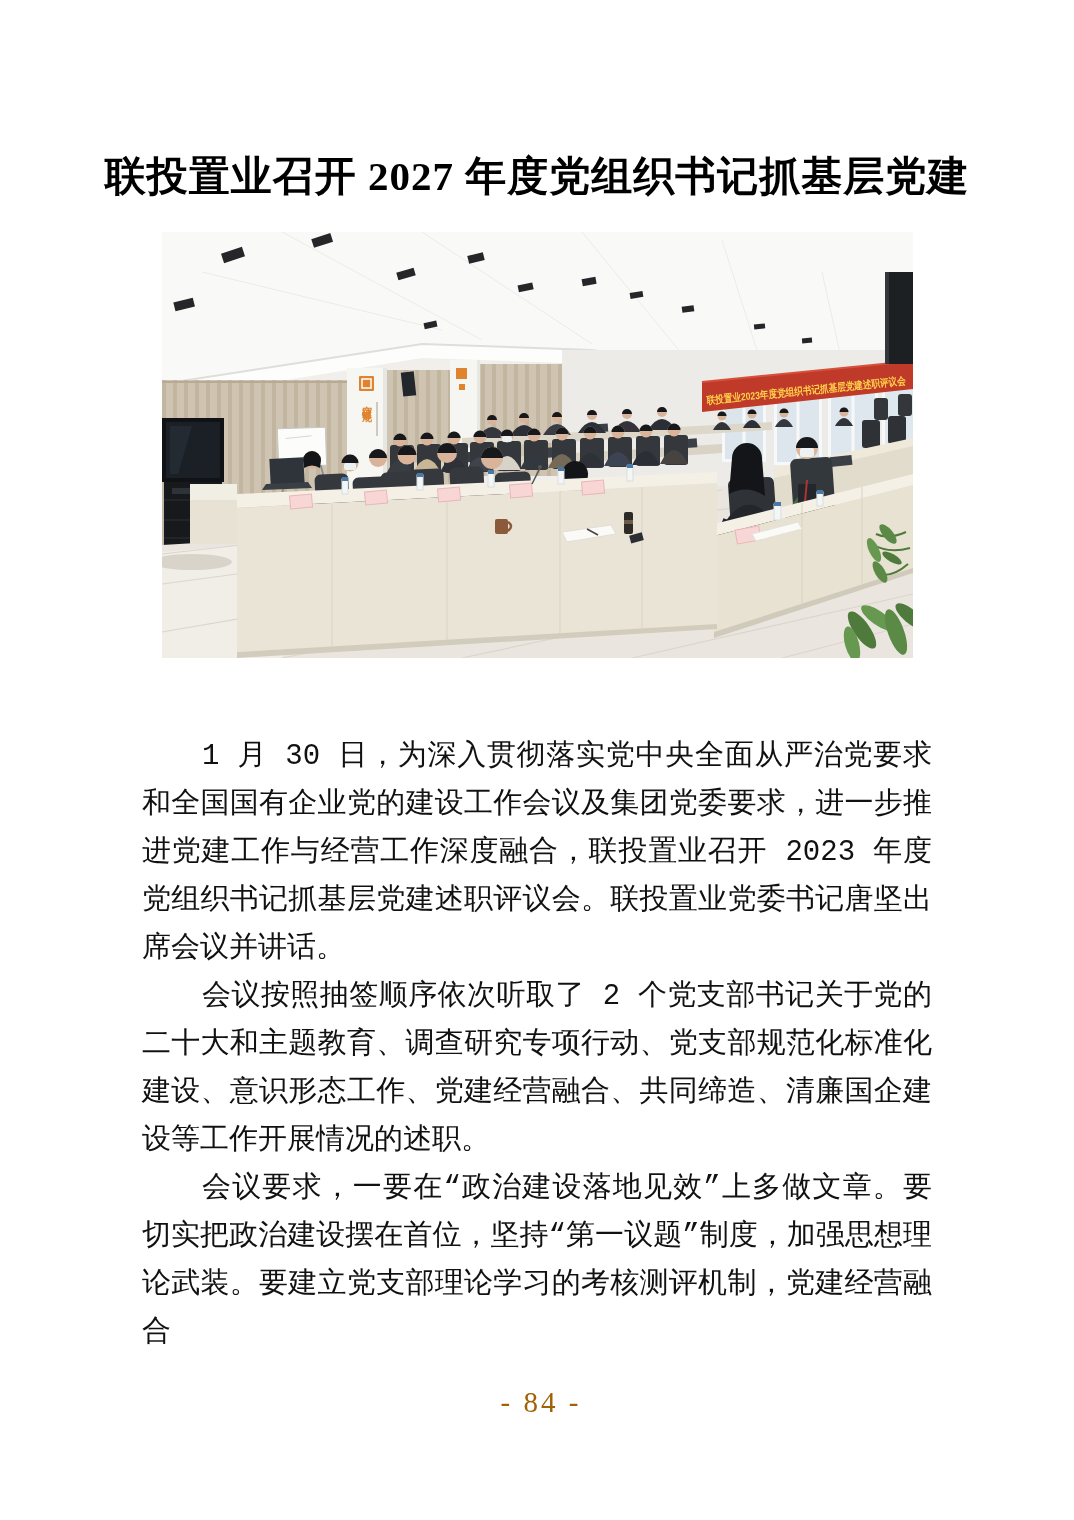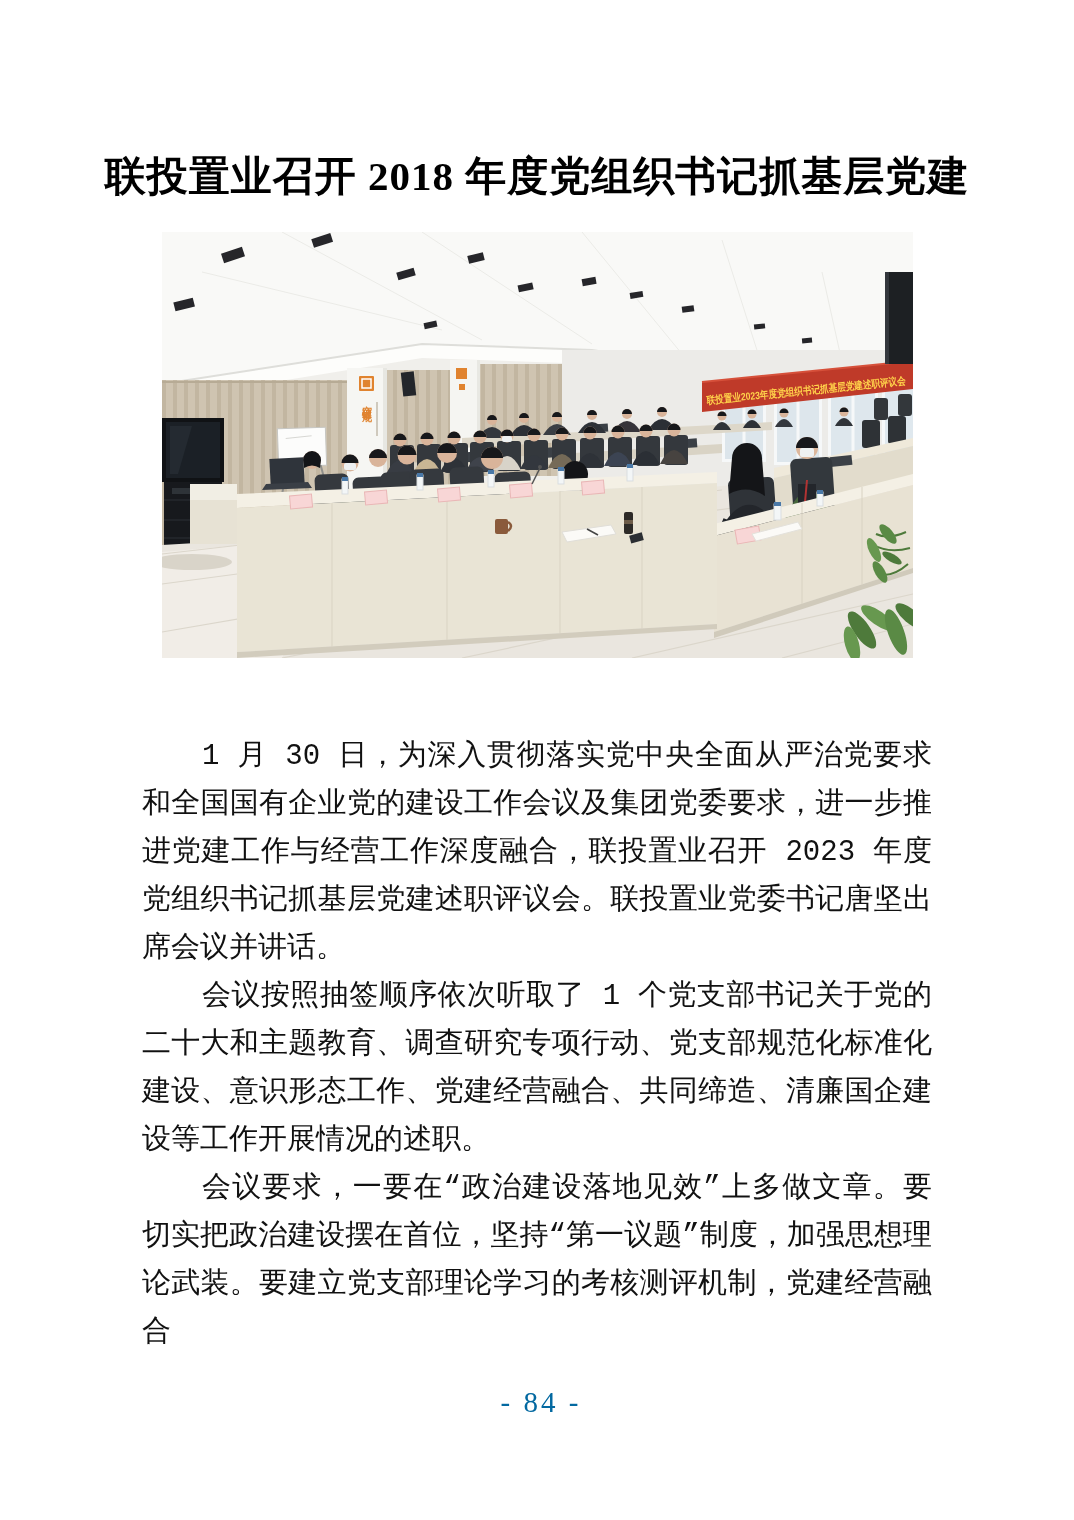--- a/index.html
+++ b/index.html
@@ -17,30 +17,30 @@
   figure.photo{margin:26px auto 0;width:751px;height:426px;padding:0;}
   figure.photo svg{display:block;}
   .content{
     width:790px;margin:75px auto 0;
     font-size:29px;line-height:48px;text-align:justify;
     color:#111;
   }
   .content p{margin:0;text-indent:60px;font-family:Liberation Mono, monospace;}
   .page-number{
     position:absolute;left:8px;right:0;top:1386px;
-    text-align:center;font-size:29px;letter-spacing:3px;color:#0369a1;
+    text-align:center;font-size:29px;letter-spacing:3px;color:#a16207;
   }
 </style>
 </head>
 <body>
 
 <div class="page">
 
   <h1 class="doc-title">
-    <span class="tl">联投置业召开 2018 年度党组织书记抓基层党建</span>
+    <span class="tl">联投置业召开 2027 年度党组织书记抓基层党建</span>
   </h1>
 
   <figure class="photo">
     <svg viewBox="0 0 751 426" width="751" height="426" xmlns="http://www.w3.org/2000/svg">
       <defs>
         <pattern id="curt" width="11" height="10" patternUnits="userSpaceOnUse">
           <rect width="11" height="10" fill="#cfc4b1"></rect>
             <rect width="4" height="10" fill="#c2b6a1"></rect>
         </pattern>
       </defs>
@@ -460,18 +460,18 @@
         <ellipse cx="716" cy="386" rx="7" ry="20" fill="#67984f" transform="rotate(-55 716 386)"></ellipse>
         <ellipse cx="734" cy="400" rx="8" ry="24" fill="#5a8a45" transform="rotate(-20 734 400)"></ellipse>
         <ellipse cx="748" cy="384" rx="7" ry="18" fill="#4e7a3b" transform="rotate(-50 748 384)"></ellipse>
         <ellipse cx="690" cy="412" rx="7" ry="18" fill="#67984f" transform="rotate(-15 690 412)"></ellipse>
       </g>
     </svg>
   </figure>
 
   <div class="content">
     <p>1 月 30 日，为深入贯彻落实党中央全面从严治党要求和全国国有企业党的建设工作会议及集团党委要求，进一步推进党建工作与经营工作深度融合，联投置业召开 2023 年度党组织书记抓基层党建述职评议会。联投置业党委书记唐坚出席会议并讲话。</p>
-    <p>会议按照抽签顺序依次听取了 1 个党支部书记关于党的二十大和主题教育、调查研究专项行动、党支部规范化标准化建设、意识形态工作、党建经营融合、共同缔造、清廉国企建设等工作开展情况的述职。</p>
+    <p>会议按照抽签顺序依次听取了 2 个党支部书记关于党的二十大和主题教育、调查研究专项行动、党支部规范化标准化建设、意识形态工作、党建经营融合、共同缔造、清廉国企建设等工作开展情况的述职。</p>
     <p>会议要求，一要在“政治建设落地见效”上多做文章。要切实把政治建设摆在首位，坚持“第一议题”制度，加强思想理论武装。要建立党支部理论学习的考核测评机制，党建经营融合</p>
   </div>
 
   <div class="page-number">- 84 -</div>
 </div>
 
 </body></html>

